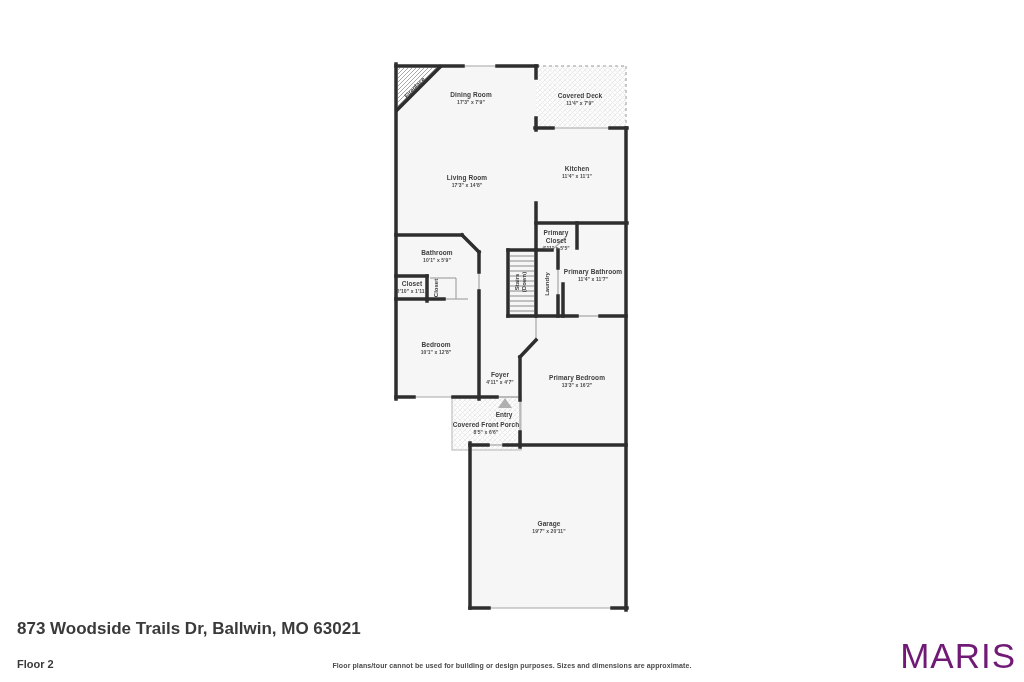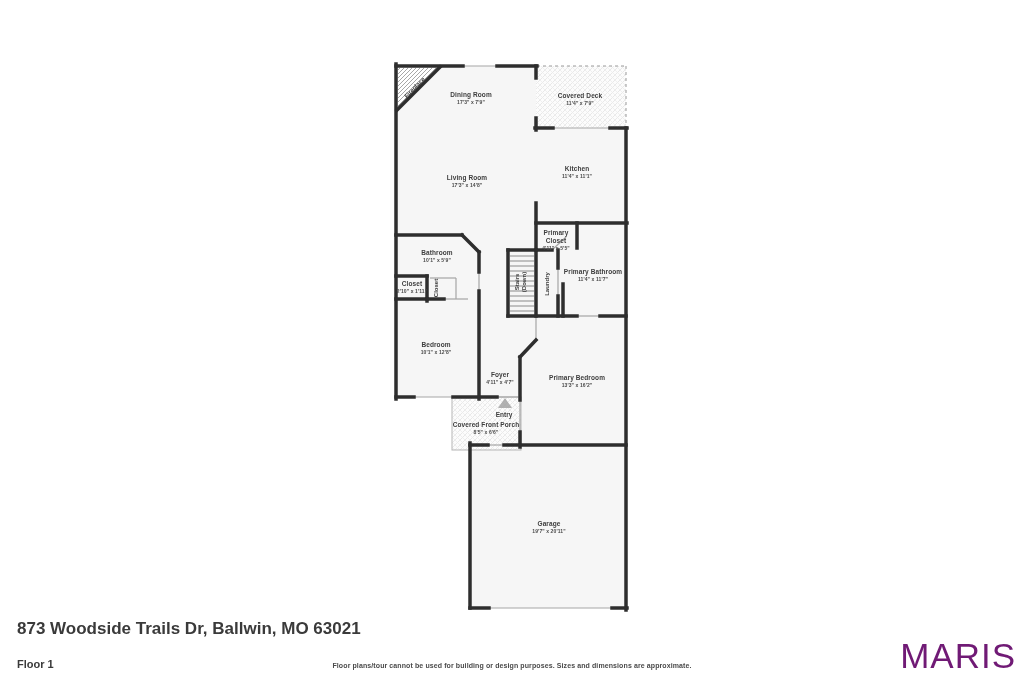--- a/index.html
+++ b/index.html
@@ -189,17 +189,17 @@
   <div class="lbl single" style="left:504px;top:414px">Entry</div>
   <div class="lbl rot45 vtext" style="left:415px;top:88px">Fireplace</div>
   <div class="lbl rot" style="left:521px;top:282px">
     <div class="vtext">Stairs</div>
     <div class="vtext">(Down)</div>
   </div>
   <div class="lbl rot vtext" style="left:547px;top:284px">Laundry</div>
   <div class="lbl rot vtext" style="left:436px;top:288px">Closet</div>
 
   <div id="address">873 Woodside Trails Dr, Ballwin, MO 63021</div>
-  <div id="floor-label">Floor 1</div>
+  <div id="floor-label">Floor 2</div>
   <div id="disclaimer">Floor plans/tour cannot be used for building or design purposes. Sizes and dimensions are approximate.</div>
   <div id="brand">MARIS</div>
 
 </div>
 
 </body></html>

